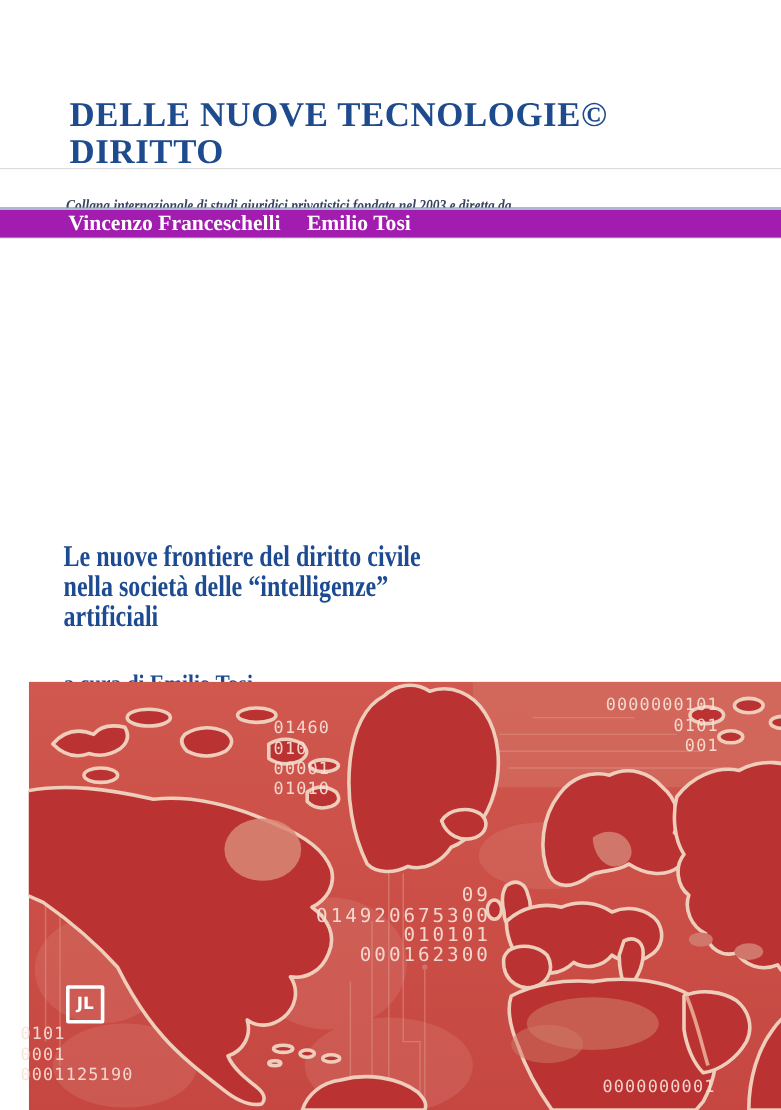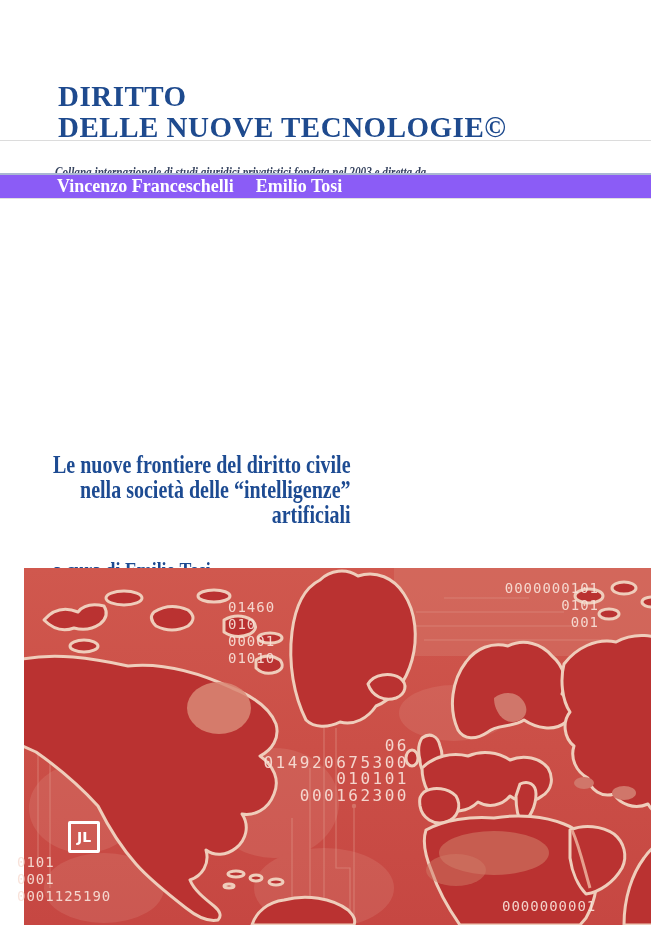--- a/index.html
+++ b/index.html
@@ -7,32 +7,32 @@
          font-family:"Liberation Serif",serif;}
 
   
   .series-title{position:absolute;left:58px;top:62px;color:#1e4a8e;font-weight:bold;
                 font-size:29px;line-height:31px;letter-spacing:.5px;white-space:nowrap;}
   .series-title .line{display:block;}
   .hairline-top{position:absolute;left:0;top:140px;width:651px;height:1px;background:#dcdcdc;}
   .collana{position:absolute;left:55px;top:151px;color:#36435f;font-size:14px;
            font-style:italic;font-weight:bold;white-space:nowrap;}
   .collana .cond{display:inline-block;transform:scaleX(.8);transform-origin:0 50%;}
-  .editors-bar{position:absolute;left:0;top:173px;width:651px;height:25px;background:#8b5cf6;
+  .editors-bar{position:absolute;left:0;top:173px;width:651px;height:25px;background:#a21caf;
                border-top:2px solid #aab8d2;box-sizing:border-box;color:#ffffff;
                font-weight:bold;font-size:18px;line-height:22px;padding-left:57px;
                white-space:nowrap;box-shadow:0 1px 0 rgba(0,0,0,.12);}
   .editors-bar .editor2{margin-left:22px;}
 
   
   .book-title{position:absolute;left:52px;top:298px;color:#1d4b92;font-weight:bold;
               font-size:40px;line-height:50px;white-space:nowrap;}
   .book-title .cond{display:block;transform:scaleX(.78);transform-origin:0 50%;}
   .book-subtitle{position:absolute;left:53px;top:427px;color:#1d4b92;font-weight:bold;
-                 font-size:25px;line-height:25px;white-space:nowrap;text-align:right;}
+                 font-size:25px;line-height:25px;white-space:nowrap;}
   .book-subtitle .cond{display:block;transform:scaleX(.8);transform-origin:0 50%;}
   .curator{position:absolute;left:53px;top:537px;color:#1d4b92;font-weight:bold;
            font-size:21px;white-space:nowrap;}
   .curator .cond{display:inline-block;transform:scaleX(.85);transform-origin:0 50%;}
 
   
   .map{position:absolute;left:0;top:568px;width:651px;height:357px;overflow:hidden;padding-left:24px;}
   .map svg{display:block;}
   .bin{position:absolute;font-family:"DejaVu Sans Mono",monospace;color:rgba(247,224,215,.93);
        font-size:14px;line-height:17px;letter-spacing:1px;white-space:pre;}
@@ -40,32 +40,32 @@
   .bin.big{font-size:16px;letter-spacing:2.5px;line-height:16.5px;}
   .bin-top-right{right:76px;top:12px;}
   .bin-greenland{left:228px;top:31px;}
   .bin-mid{right:266px;top:170px;}
   .bin-bottom-left{left:17px;top:286px;}
   .bin-bottom-right{left:502px;top:330px;}
 
   .logo{position:absolute;left:55px;top:253px;display:flex;align-items:center;color:#ffffff;}
   .logo-box{width:26px;height:26px;border:3px solid #ffffff;border-radius:2px;
             display:flex;align-items:center;justify-content:center;
-            font-family:"DejaVu Sans",sans-serif;font-weight:bold;font-size:14px;margin-left:13px;}
+            font-family:"DejaVu Sans",sans-serif;font-weight:bold;font-size:14px;}
   .logo-name{margin-left:11px;font-family:"DejaVu Sans",sans-serif;font-weight:bold;
              font-size:21px;letter-spacing:.2px;}
 </style>
 </head>
 <body>
 
 <div class="cover">
 
   <h1 class="series-title">
+      <span class="line">DELLE NUOVE TECNOLOGIE©</span>
       <span class="line">DIRITTO</span>
-      <span class="line">DELLE NUOVE TECNOLOGIE©</span>
     </h1>
 
   <div class="hairline-top"></div>
 
   <p class="collana"><span class="cond">Collana internazionale di studi giuridici privatistici fondata nel 2003 e diretta da</span></p>
 
   <div class="editors-bar"><span class="editor1">Vincenzo Franceschelli</span><span class="editor2">Emilio Tosi</span></div>
 
 
   <h3 class="book-subtitle">
@@ -183,21 +183,21 @@
         <ellipse cx="560" cy="215" rx="10" ry="6" fill="#d0766a"></ellipse>
         <ellipse cx="600" cy="225" rx="12" ry="7" fill="#d0766a"></ellipse>
         <path d="M548,262 C556,280 560,300 566,320" stroke="#e6a08e" stroke-width="3" fill="none"></path>
       </g>
     </svg>
 
     <div class="bin right bin-top-right"><div>0000000101</div><div>0101</div><div>001</div></div>
 
     <div class="bin bin-greenland"><div>01460</div><div>010</div><div>00001</div><div>01010</div></div>
 
-    <div class="bin big right bin-mid"><div>06</div><div>014920675300</div><div>010101</div><div>000162300</div></div>
+    <div class="bin big right bin-mid"><div>09</div><div>014920675300</div><div>010101</div><div>000162300</div></div>
 
     <div class="bin bin-bottom-left"><div>0101</div><div>0001</div><div>0001125190</div></div>
 
     <div class="bin bin-bottom-right"><div>0000000001</div></div>
 
     <div class="logo">
       <span class="logo-box">JL</span>
     </div>
 
   </div>

